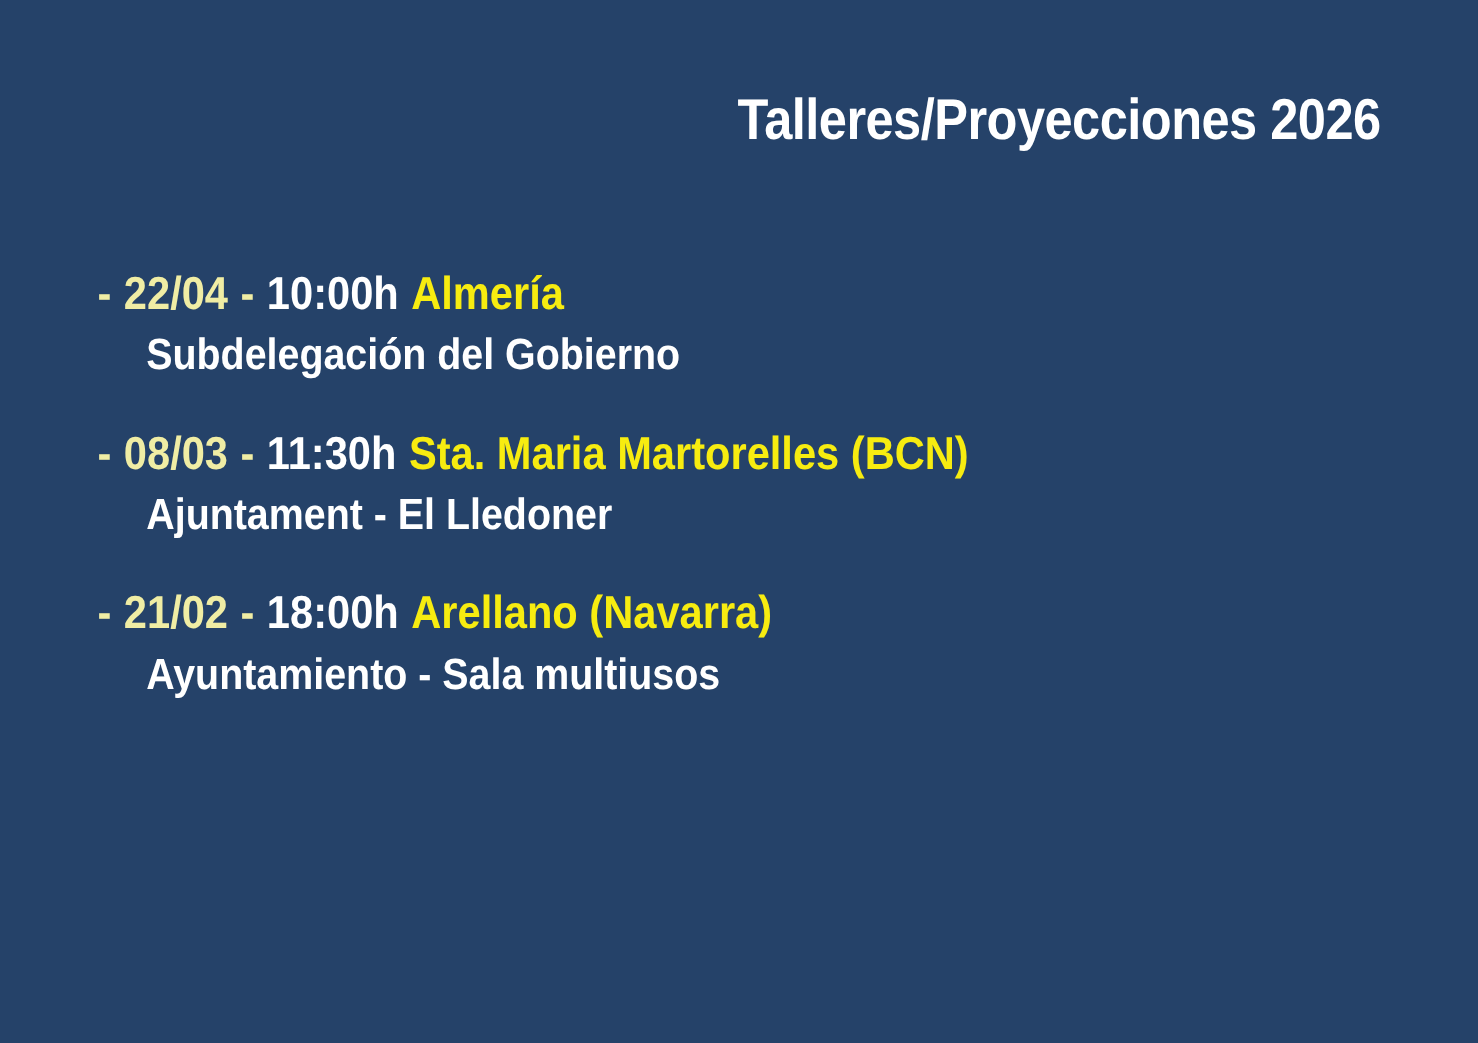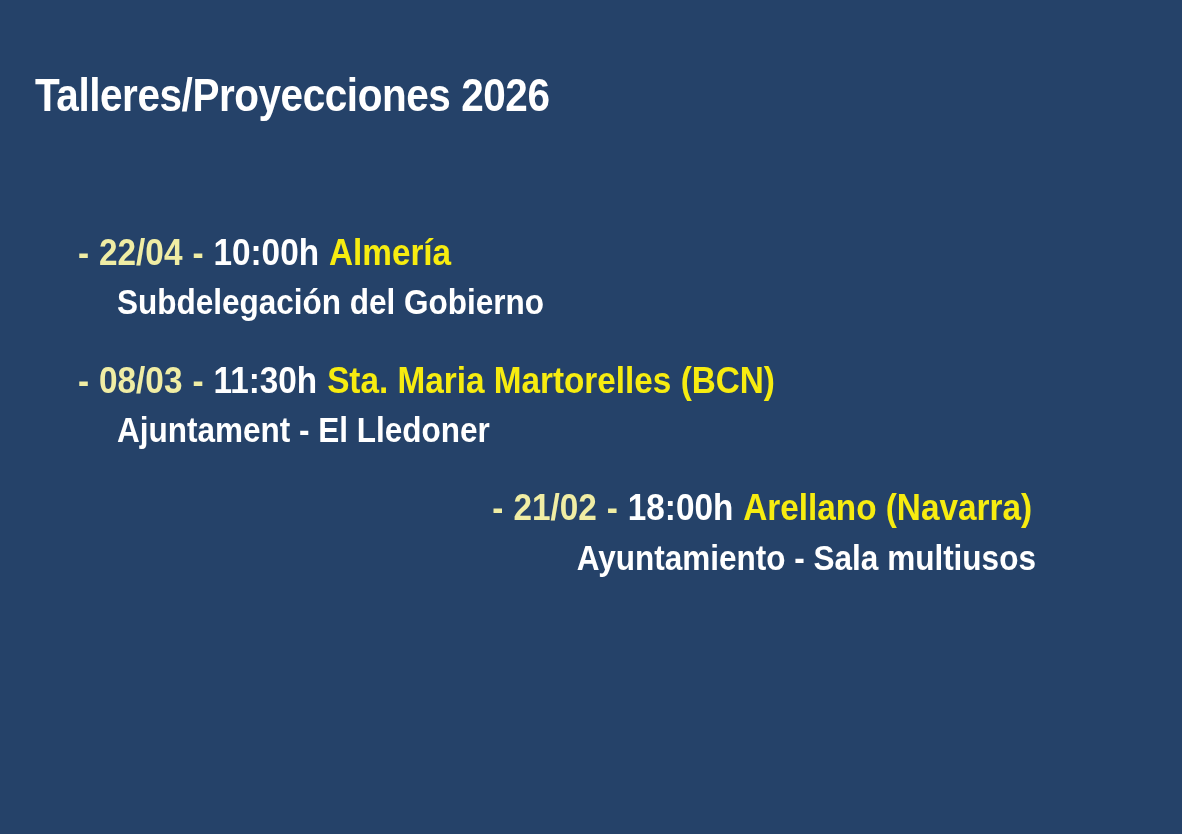--- a/index.html
+++ b/index.html
@@ -21,21 +21,21 @@
     background: #254269;
     box-sizing: border-box;
   }
 
   
   .title-row {
     position: absolute;
     top: 40px;
     left: 0;
     width: 1140px;
-    text-align: left;
+    text-align: right;
   }
   .poster-title {
     display: inline-block;
     color: #ffffff;
     font-size: 46px;
     font-weight: bold;
     letter-spacing: -0.5px;
     transform: scaleX(0.88);
     transform-origin: center center;
     white-space: nowrap;
@@ -57,30 +57,29 @@
     font-weight: bold;
     transform: scaleX(0.88);
     transform-origin: right center;
     white-space: nowrap;
     line-height: 1.1;
   }
 
   
   .events {
     position: absolute;
-    top: 232px;
+    top: 214px;
     left: 78px;
     width: 1060px;
   }
   .event {
     margin-bottom: 38px;
   }
   .event:last-child {
     margin-bottom: 0;
-    text-align: right;
   }
   .event-head {
     white-space: nowrap;
     line-height: 1.12;
     font-size: 37px;
     transform: scaleX(0.9);
     transform-origin: left center;
   }
   .dash,
   .date {

